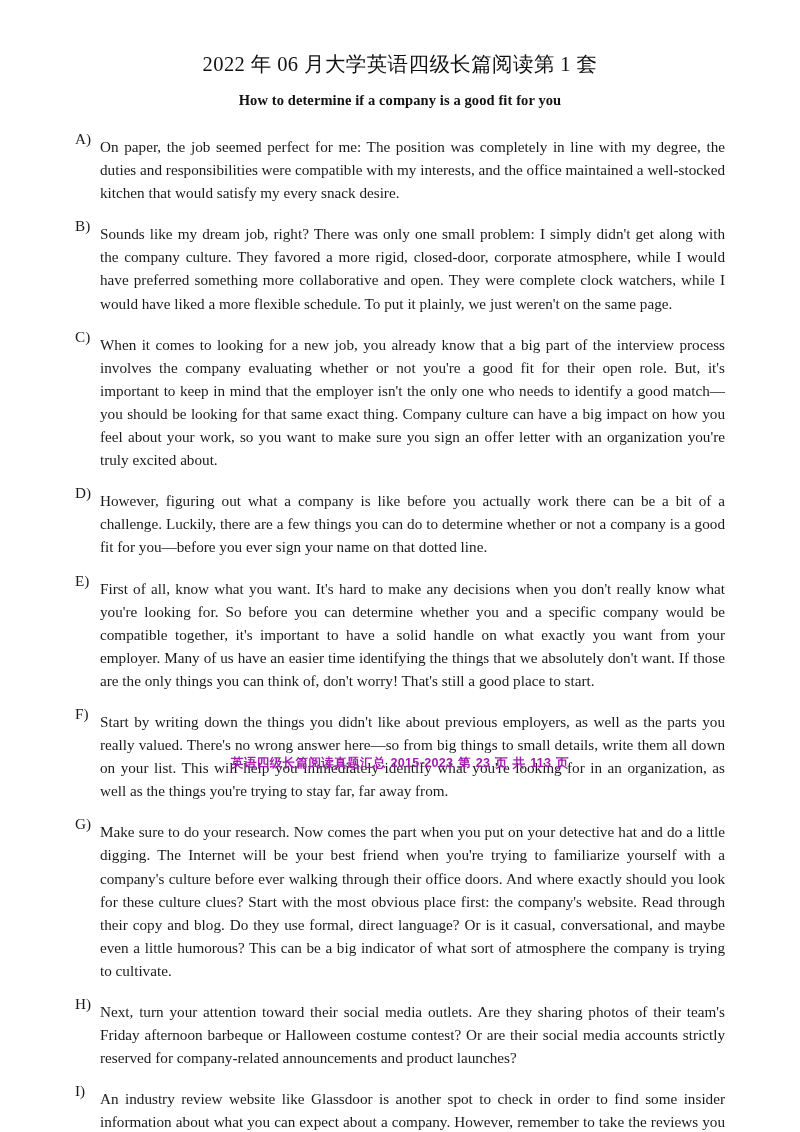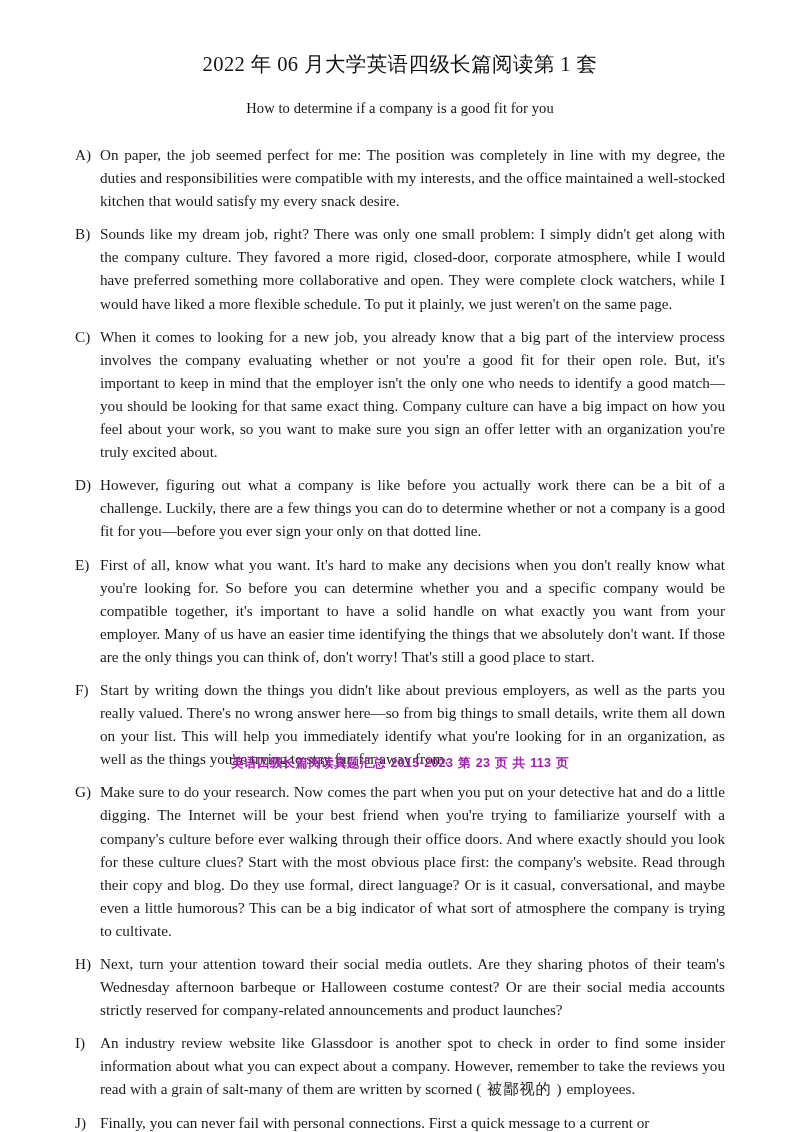--- a/index.html
+++ b/index.html
@@ -28,22 +28,22 @@
     font-weight: 400;
     letter-spacing: 0.4px;
     margin: 0;
     padding-top: 50px;
     color: #111;
     font-family: "Liberation Serif", "DejaVu Serif", serif;
   }
   .doc-subtitle {
     text-align: center;
     font-size: 14.5px;
-    font-weight: 400;
-    margin: 8px;
+    font-weight: 700;
+    margin: 0;
     padding-top: 14px;
     letter-spacing: 0.1px;
     color: #111;
   }
   .body-block {
     margin: 0;
     padding: 18px 75px 0 75px;
   }
   .para {
     display: flex;
@@ -56,20 +56,21 @@
     width: 25px;
     flex: 0 0 25px;
     text-align: left;
     white-space: nowrap;
   }
   .para-text {
     flex: 1 1 auto;
     text-align: justify;
     text-justify: inter-word;
     hyphens: none;
+    margin-top: 8px;
   }
   .ital {
   }
   .cn-gloss {
     font-family: Liberation Serif, serif;
     letter-spacing: 1px;
   }
   .footer {
     position: absolute;
     left: 0;
@@ -107,41 +108,41 @@
       <span class="para-text">Sounds like my dream job, right? There was only one small problem: I simply didn't get along with the company culture. They favored a more rigid, closed-door, corporate atmosphere, while I would have preferred something more collaborative and open. They were complete clock watchers, while I would have liked a more flexible schedule. To put it plainly, we just weren't on the same page.</span>
     </div>
 
     <div class="para">
       <span class="para-label">C)</span>
       <span class="para-text">When it comes to looking for a new job, you already know that a big part of the interview process involves the company evaluating whether or not you're a good fit for their open role. But, it's important to keep in mind that the employer isn't the only one who needs to identify a good match—you should be looking for that same exact thing. Company culture can have a big impact on how you feel about your work, so you want to make sure you sign an offer letter with an organization you're truly excited about.</span>
     </div>
 
     <div class="para">
       <span class="para-label">D)</span>
-      <span class="para-text">However, figuring out what a company is like before you actually work there can be a bit of a challenge. Luckily, there are a few things you can do to determine whether or not a company is a good fit for you—before you ever sign your only on that dotted line.</span>
+      <span class="para-text">However, figuring out what a company is like before you actually work there can be a bit of a challenge. Luckily, there are a few things you can do to determine whether or not a company is a good fit for you—before you ever sign your name on that dotted line.</span>
     </div>
 
     <div class="para">
       <span class="para-label">E)</span>
       <span class="para-text">First of all, know what you want. It's hard to make any decisions when you don't really know what you're looking for. So before you can determine whether you and a specific company would be compatible together, it's important to have a solid handle on what exactly you want from your employer. Many of us have an easier time identifying the things that we absolutely don't want. If those are the only things you can think of, don't worry! That's still a good place to start.</span>
     </div>
 
     <div class="para">
       <span class="para-label">F)</span>
       <span class="para-text">Start by writing down the things you didn't like about previous employers, as well as the parts you really valued. There's no wrong answer here—so from big things to small details, write them all down on your list. This will help you immediately identify what you're looking for in an organization, as well as the things you're trying to stay far, far away from.</span>
     </div>
 
     <div class="para">
       <span class="para-label">G)</span>
       <span class="para-text">Make sure to do your research. Now comes the part when you put on your detective hat and do a little digging. The Internet will be your best friend when you're trying to familiarize yourself with a company's culture before ever walking through their office doors. And where exactly should you look for these culture clues? Start with the most obvious place first: the company's website. Read through their copy and blog. Do they use formal, direct language? Or is it casual, conversational, and maybe even a little humorous? This can be a big indicator of what sort of atmosphere the company is trying to cultivate.</span>
     </div>
 
     <div class="para">
       <span class="para-label">H)</span>
-      <span class="para-text">Next, turn your attention toward their social media outlets. Are they sharing photos of their team's Wednesday afternoon barbeque or Halloween costume contest? Or are their social media accounts strictly reserved for company-related announcements and product launches?</span>
+      <span class="para-text">Next, turn your attention toward their social media outlets. Are they sharing photos of their team's Friday afternoon barbeque or Halloween costume contest? Or are their social media accounts strictly reserved for company-related announcements and product launches?</span>
     </div>
 
     <div class="para">
       <span class="para-label">I)</span>
       <span class="para-text"><span>An industry review website like Glassdoor is another spot to check in order to find some insider information about what you can expect about a company. However, remember to take the reviews you read with a grain of salt-many of them are written by </span><span class="ital">scorned</span><span> </span><span class="cn-gloss">( 被鄙视的 )</span><span> employees.</span></span>
     </div>
 
     <div class="para">
       <span class="para-label">J)</span>
       <span class="para-text">Finally, you can never fail with personal connections. First a quick message to a current or</span>

